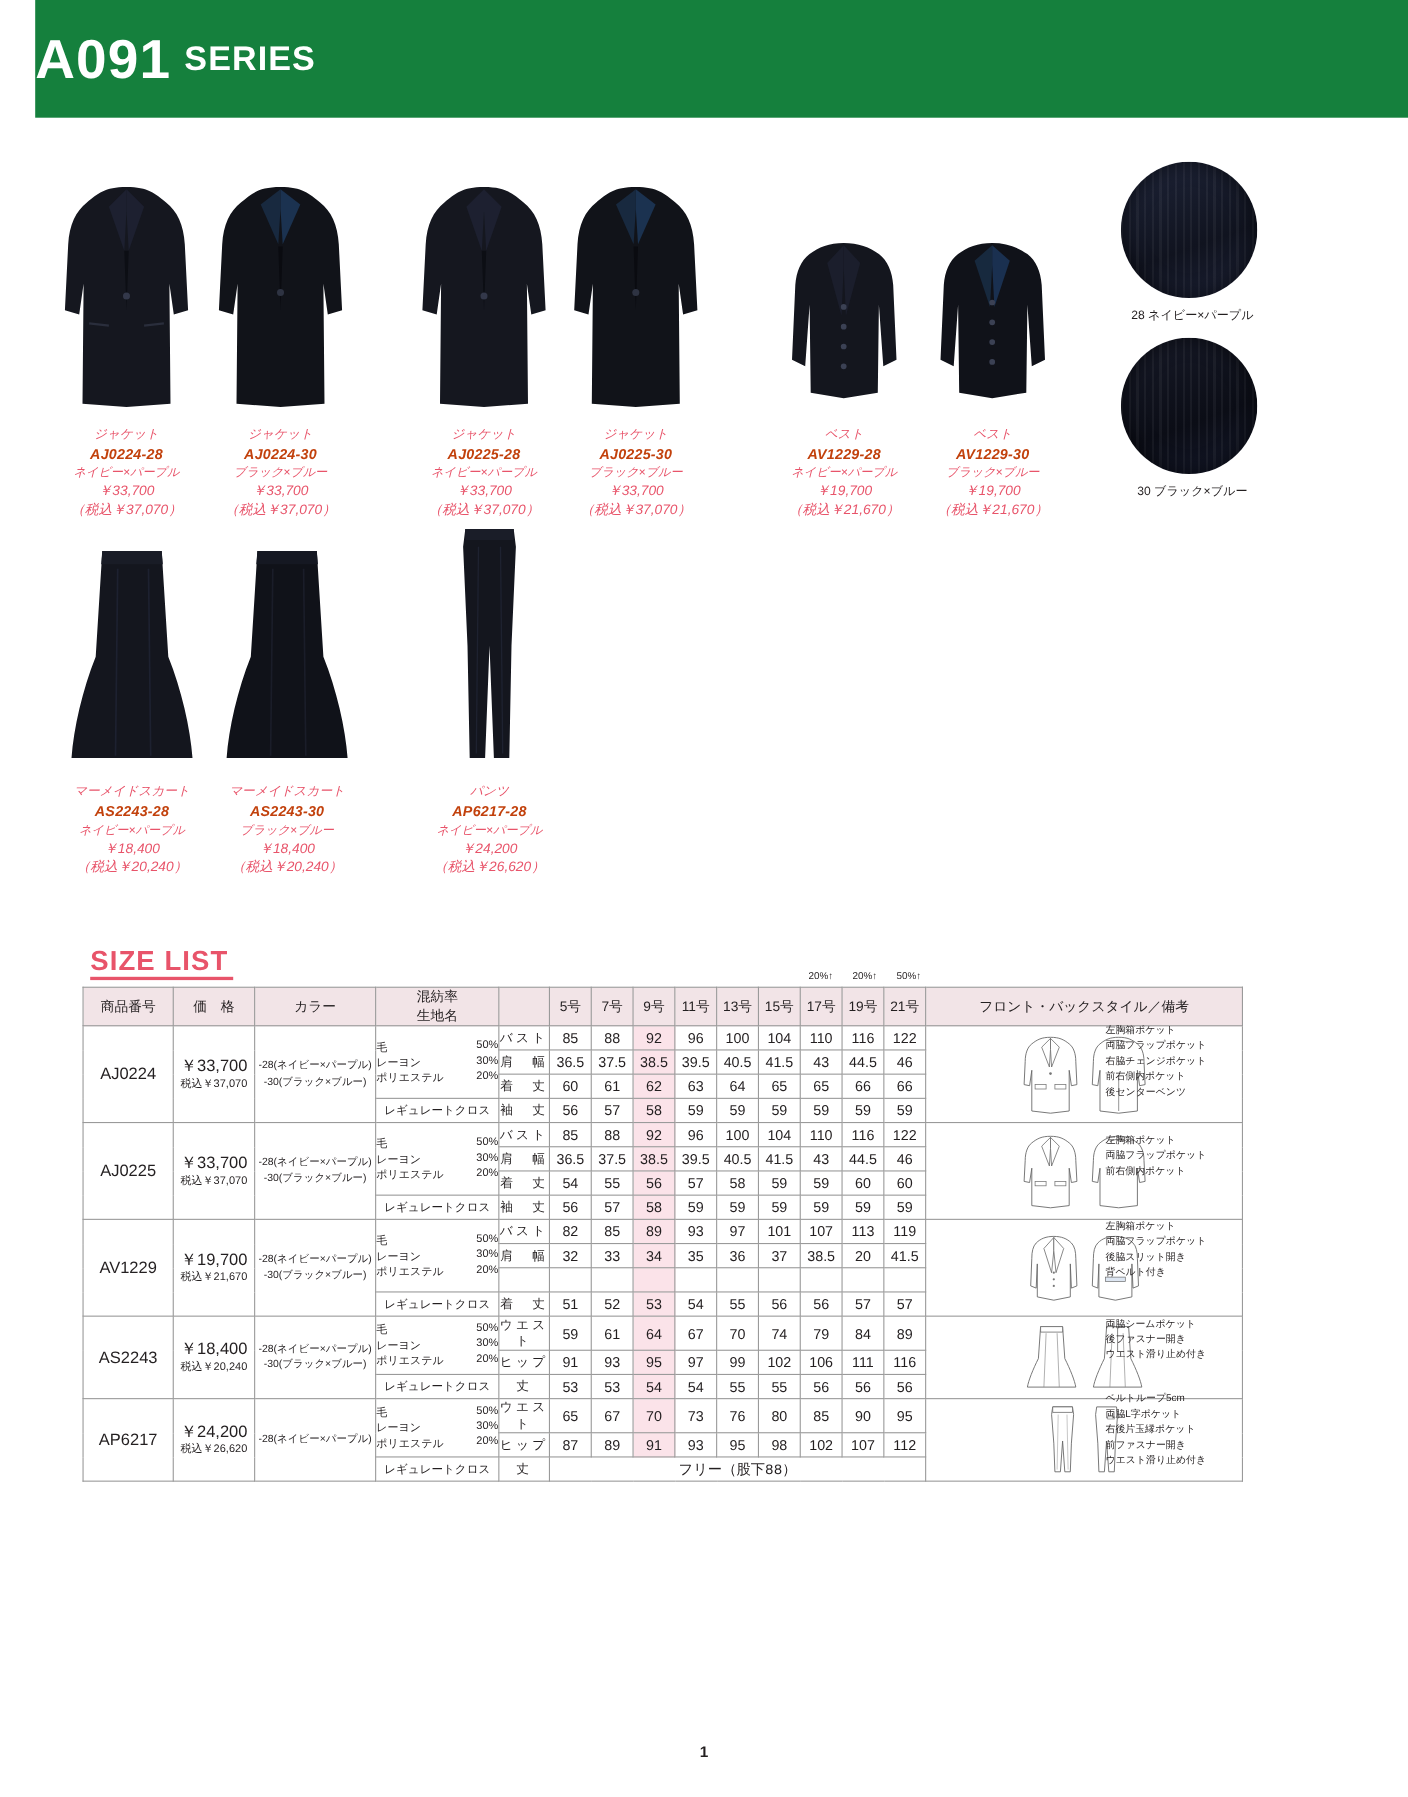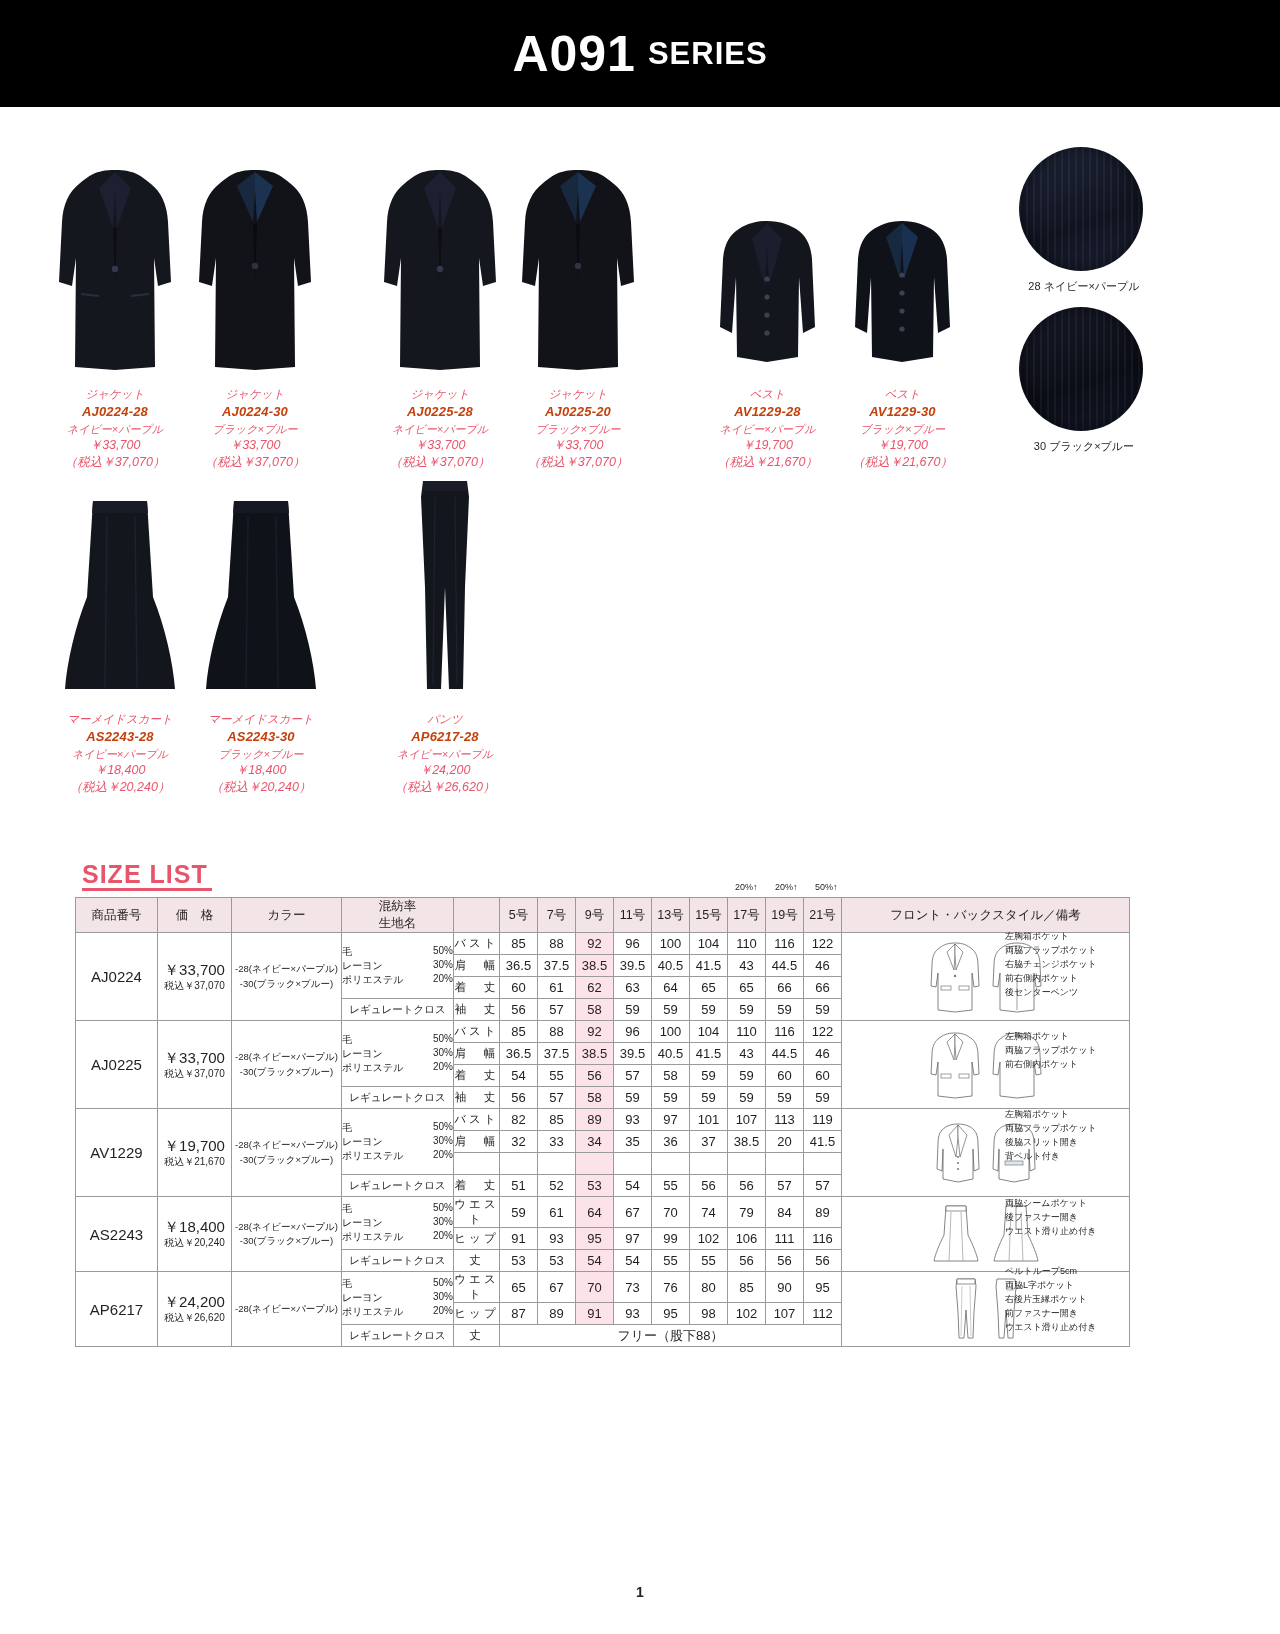--- a/index.html
+++ b/index.html
@@ -7,22 +7,22 @@
   body {
     width:1280px; height:1634px; position:relative;
     background:#ffffff;
     font-family:"Liberation Sans", sans-serif;
     color:#231f20;
     -webkit-font-smoothing:antialiased;
   }
 
   
   .header {
-    height:107px; background:#000000; color:#fff;
-    display:flex; align-items:center; justify-content:center;
+    height:107px; background:#15803d; color:#fff;
+    display:flex; align-items:center; margin-left:32px;
   }
   .header .code {
     font-size:50px; font-weight:bold; letter-spacing:1px;
   }
   .header .series {
     font-size:31px; font-weight:bold; letter-spacing:1px; margin-left:12px;
   }
 
   
   .products { position:relative; }
@@ -79,21 +79,21 @@
   td.price-cell .tax { font-size:10px; display:block; }
   td.color-cell { font-size:9.5px; line-height:1.5; text-align:left; padding-left:6px; }
   td.blend-cell { font-size:10px; text-align:left; padding:2px 4px; }
   .blend-row { display:flex; justify-content:space-between; }
   .blend-name { font-size:10.5px; }
   td.meas-cell { font-size:11.5px; letter-spacing:3px; }
   td.num { font-size:13px; }
   td.num.hl { background:#fbe3e9; }
   td.style-cell { padding:2px; }
   .style-wrap { display:flex; align-items:center; justify-content:center; gap:10px; }
-  .free-cell { font-size:13px; }
+  .free-cell { font-size:13px;font-family:Liberation Mono, monospace; }
 
   .footer-page {
     position:absolute; bottom:34px; left:0; width:100%;
     text-align:center; font-size:14px; font-weight:bold; color:#231f20;
   }
 </style>
 </head>
 <body>
 
 <div class="header">
@@ -167,21 +167,21 @@
       <svg width="120" height="215" viewBox="0 0 120 215">
         <path d="M60 8 C40 8 34 14 24 22 C14 30 8 42 7 60 L4 120 L17 124 L21 96 L20 205 L60 208 L100 205 L99 96 L103 124 L116 120 L113 60 C112 42 106 30 96 22 C86 14 80 8 60 8 Z" fill="#111319"></path>
         <path d="M60 10 L42 24 L58 60 L60 28 Z" fill="#18293f"></path>
         <path d="M60 10 L78 24 L62 60 L60 28 Z" fill="#1b3250"></path>
         <path d="M58 62 L60 120 L62 62 Z" fill="#0a0b10"></path>
         <circle cx="60" cy="104" r="3.2" fill="#2e3342"></circle>
       </svg>
     </div>
     <div class="caption">
       <div class="cap-type">ジャケット</div>
-      <div class="cap-code">AJ0225-20</div>
+      <div class="cap-code">AJ0225-30</div>
       <div class="cap-color">ブラック×ブルー</div>
       <div class="cap-price">￥33,700</div>
       <div class="cap-tax">（税込￥37,070）</div>
     </div>
   </div>
 
   <div class="prod" style="left:710px; top:55px; width:115px;">
     <div class="img" style="padding-top:55px;">
       <svg width="115" height="160" viewBox="0 0 115 160">
         <path d="M57 4 C44 4 34 8 26 14 C18 20 14 30 13 42 L10 110 L22 116 L26 60 L27 140 L57 145 L88 140 L89 60 L93 116 L105 110 L102 42 C101 30 97 20 89 14 C81 8 70 4 57 4 Z" fill="#14161e"></path>

